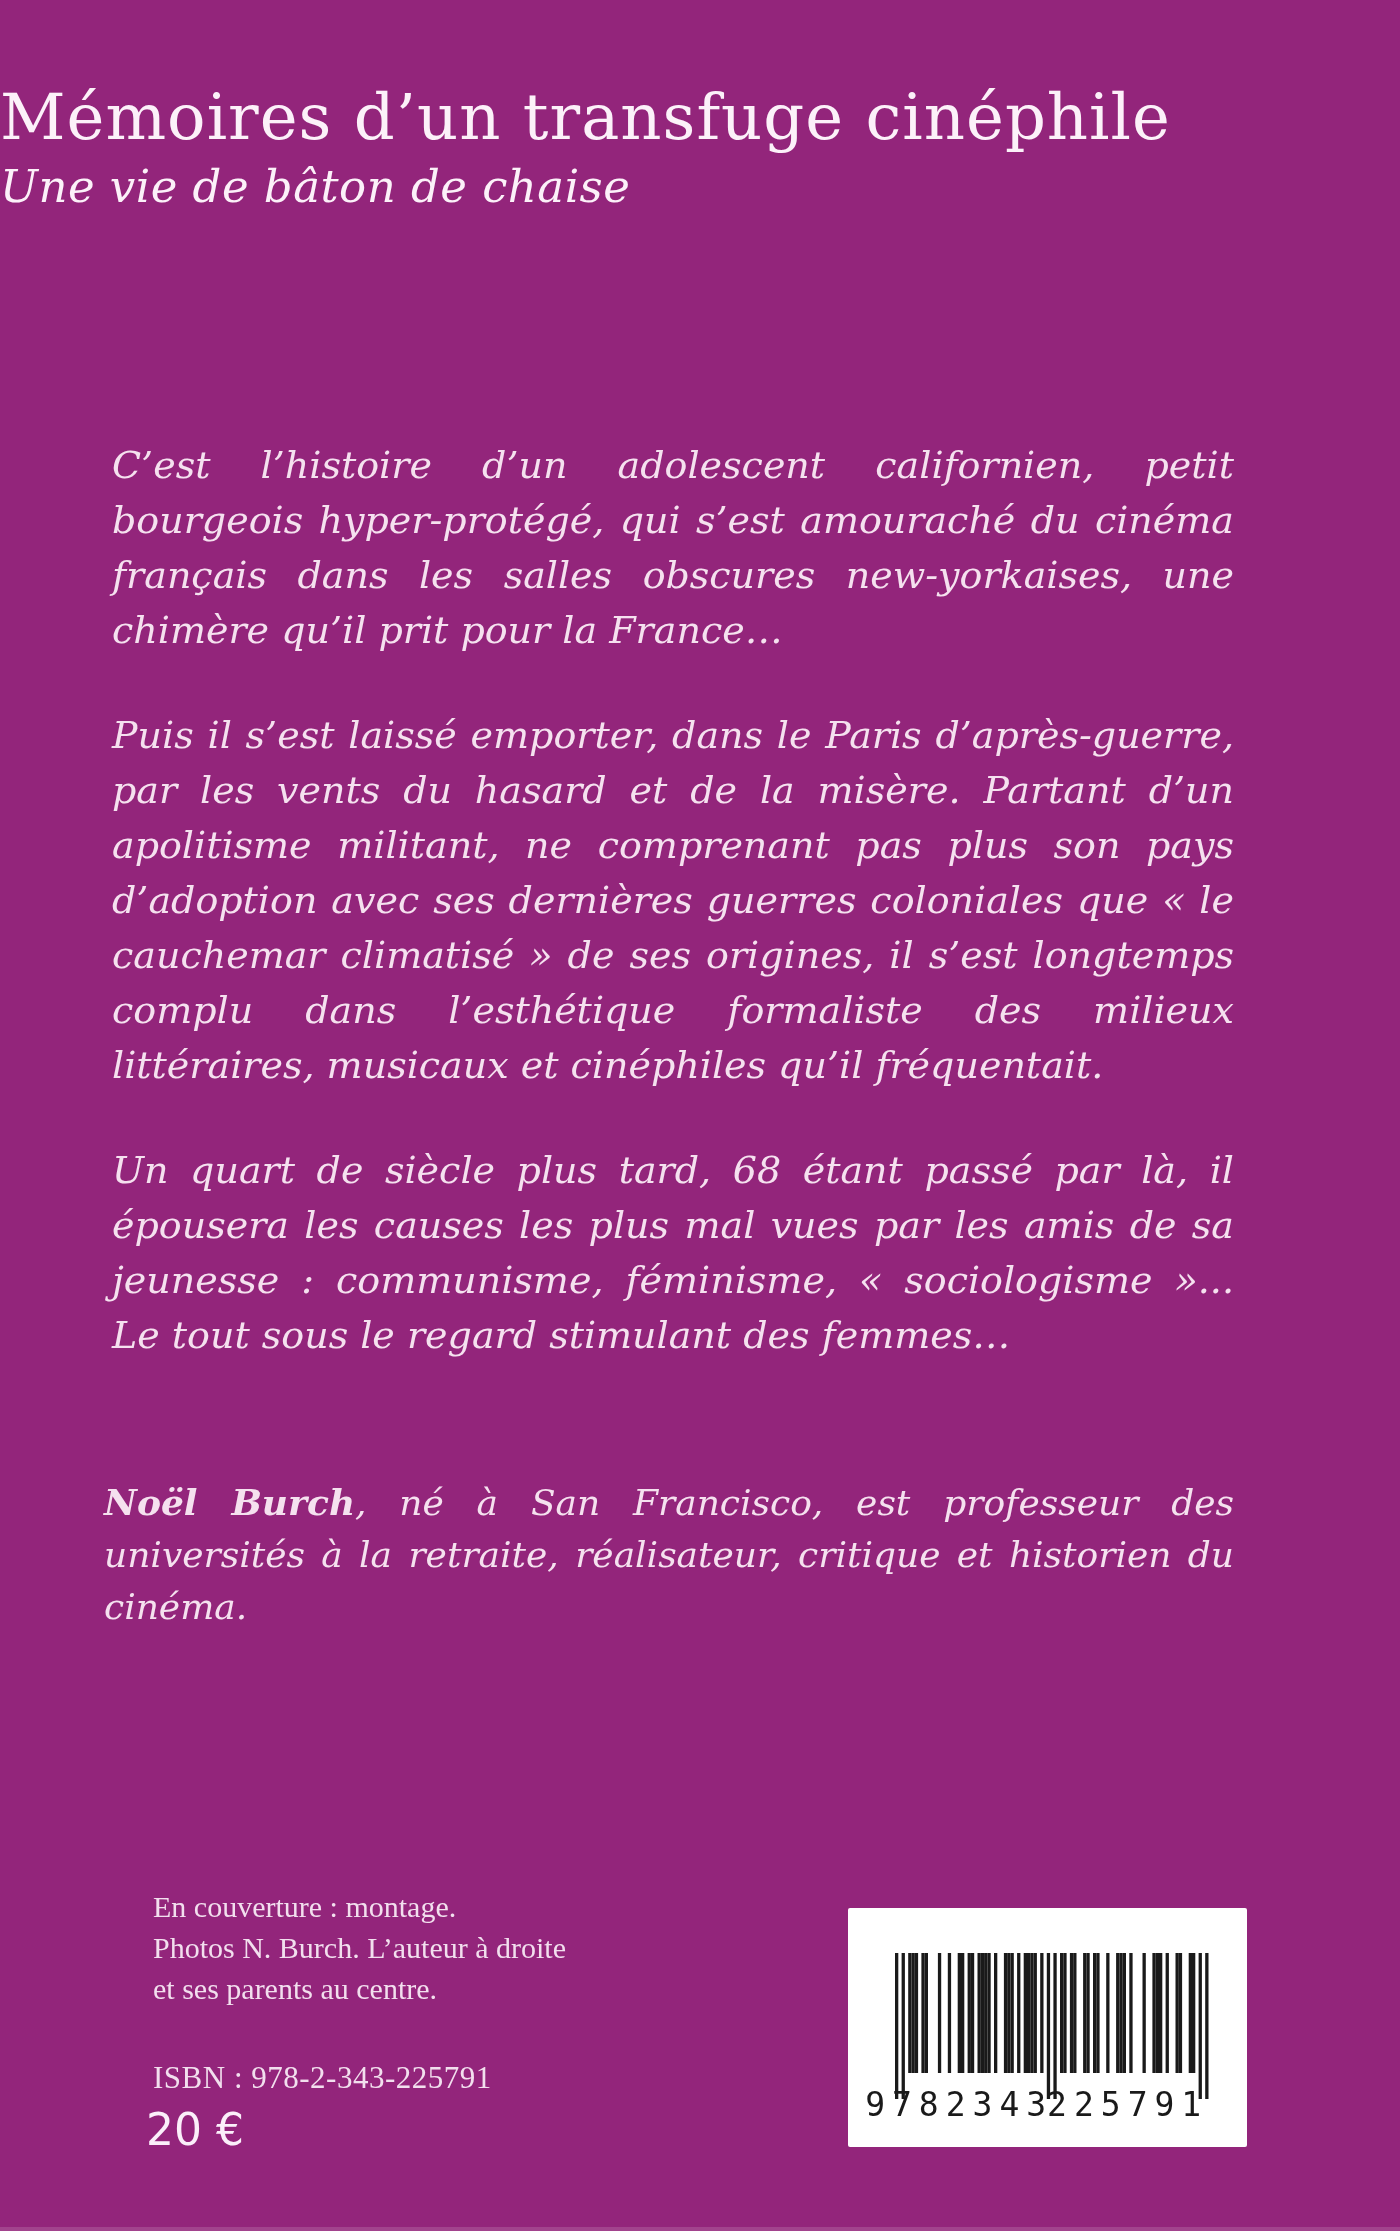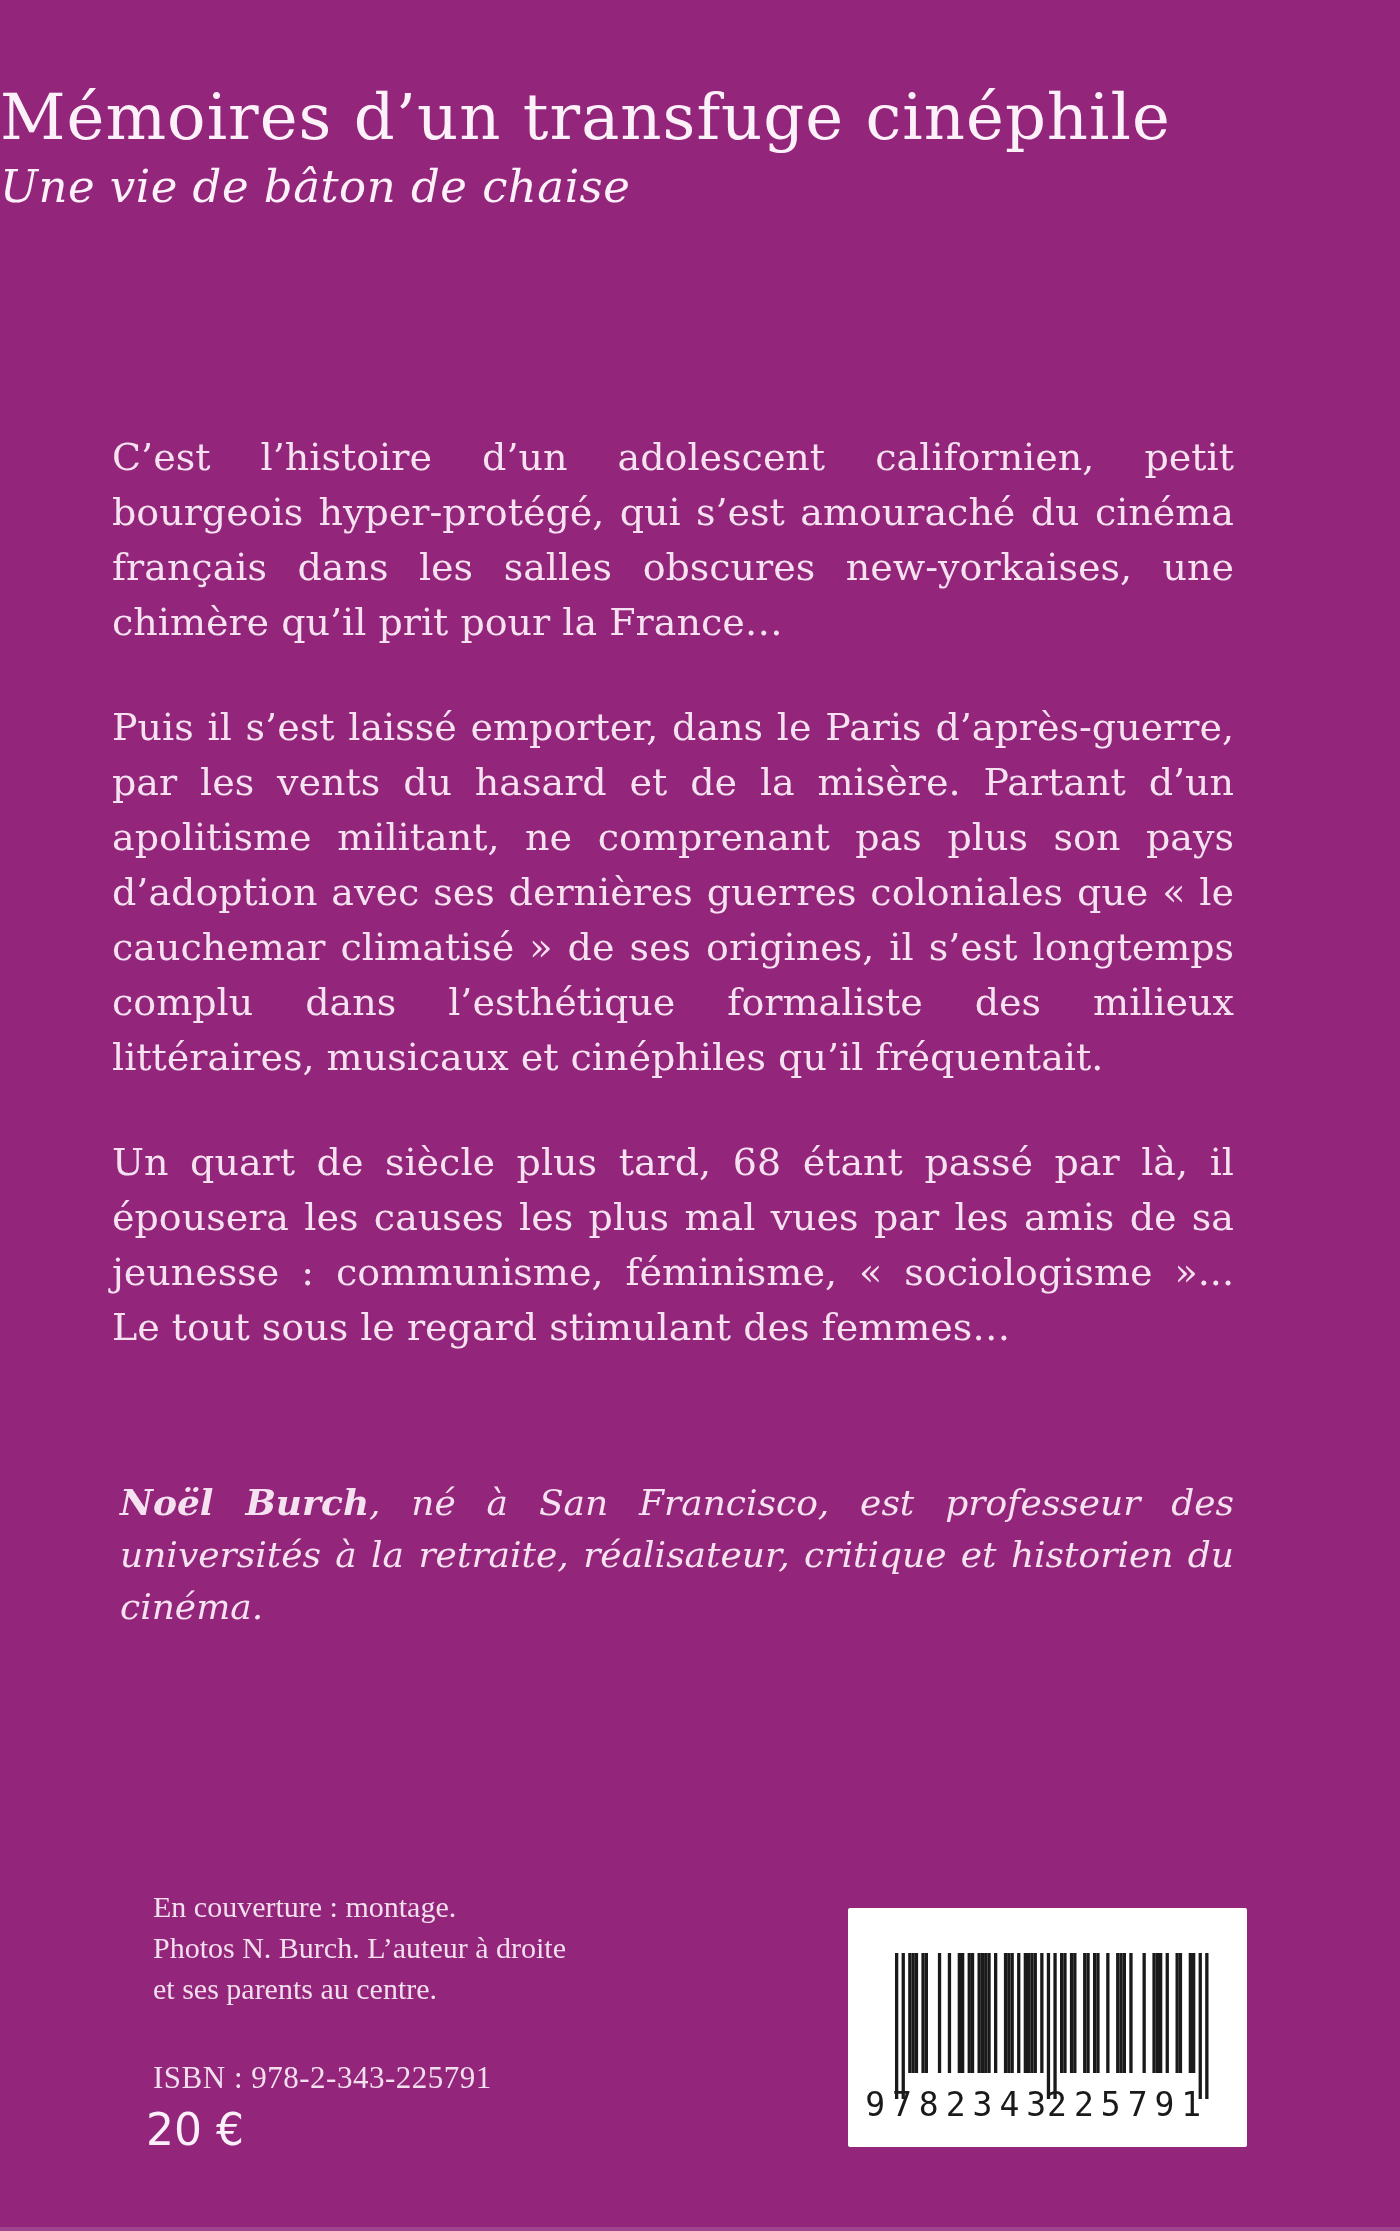--- a/index.html
+++ b/index.html
@@ -34,24 +34,24 @@
     font-size:45px;font-style:italic;font-weight:normal;
     letter-spacing:.5px;
   }
   
   .synopsis{
     position:absolute;left:112px;right:166px;top:430px;
     color:var(--body-ink);
     font-size:38px;line-height:55px;
     text-align:justify;
   }
-  .synopsis p{margin:0 0 50px 0;}
+  .synopsis p{margin:8px 0 50px 0;font-style:italic;}
   
   .author-bio{
-    position:absolute;left:120px;right:166px;top:1476px;
+    position:absolute;left:104px;right:166px;top:1476px;
     color:var(--body-ink);
     font-size:36px;line-height:52px;
     font-style:italic;text-align:justify;
   }
   .author-bio .author-name{font-weight:bold;}
   
   .credits{
     position:absolute;left:153px;top:1886px;
     color:var(--credit-ink);
     font-family:"Liberation Serif", serif;

